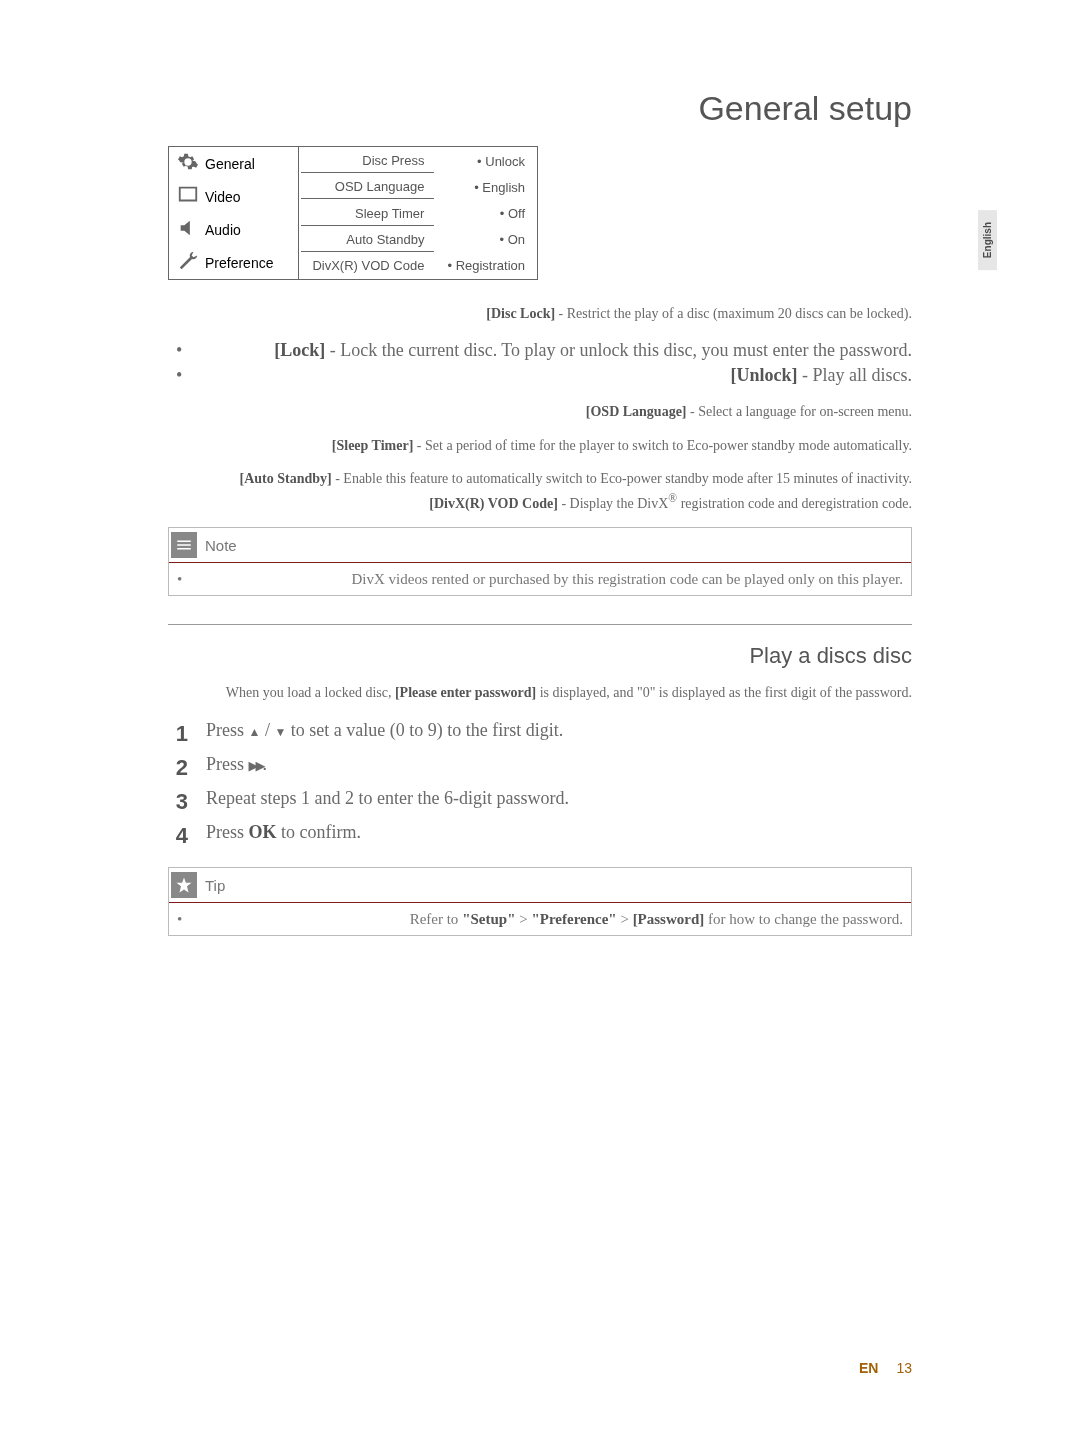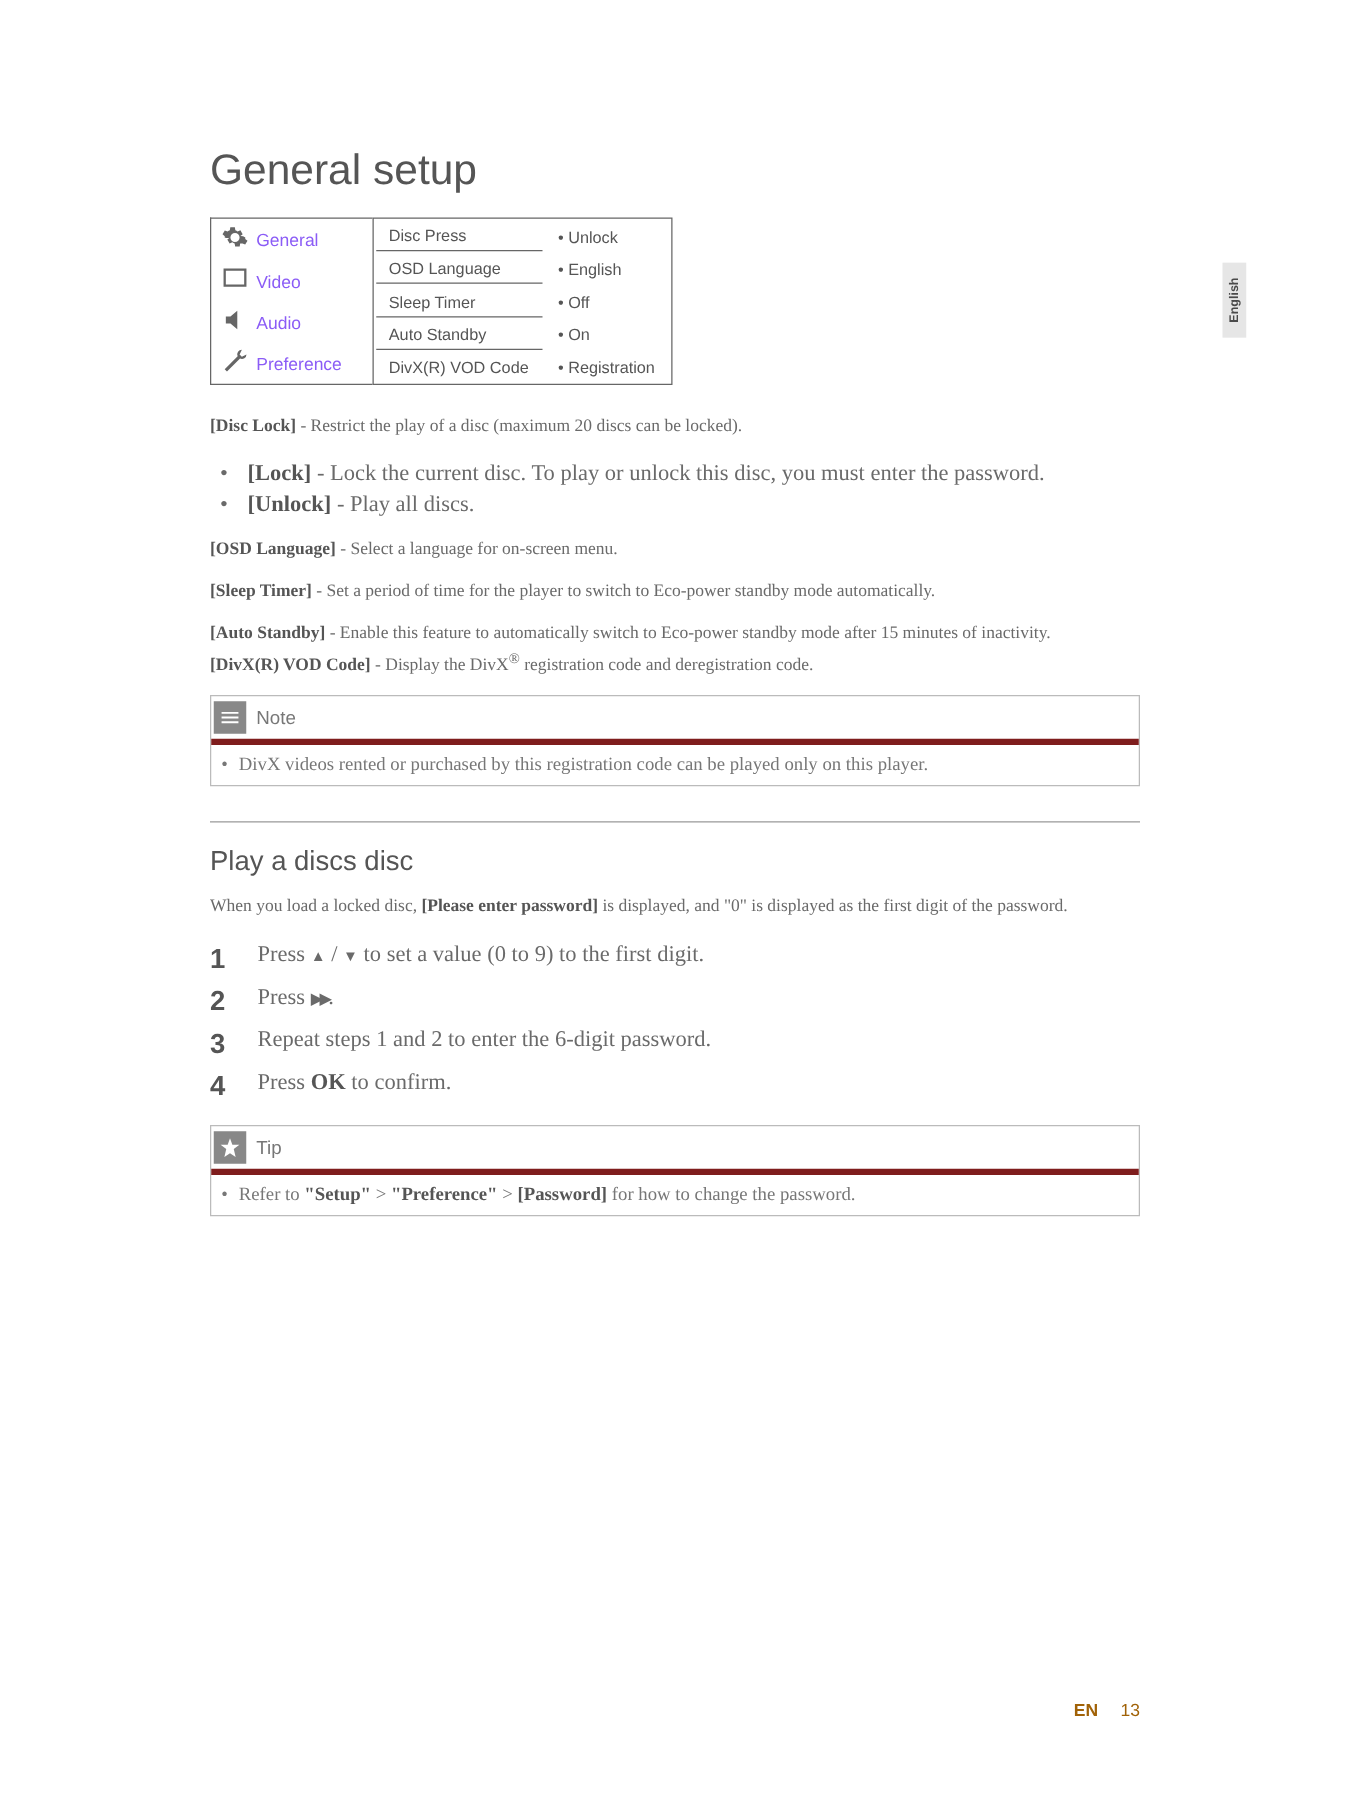--- a/index.html
+++ b/index.html
@@ -1,34 +1,34 @@
 <!DOCTYPE html>
 <html><head>
 <meta charset="utf-8">
 <style>
   * { margin: 0; padding: 0; box-sizing: border-box; }
   body { background: #fff; font-family: Georgia, 'Times New Roman', serif; color: #4a4a4a; }
-  .page { width: 914px; height: 1440px; margin: 0 auto; background: #fff; position: relative; padding: 117px 85px 0 85px; }
+  .page { width: 914px; height: 1440px; margin: 0 auto; background: #fff; position: relative; padding: 89px 85px 0 85px; text-align: right; }
   .side-tab { position: absolute; right: 0; top: 210px; writing-mode: vertical-rl; transform: rotate(180deg); background: #e6e6e6; padding: 12px 4px; font-family: Arial, sans-serif; font-size: 10px; font-weight: bold; }
   .h1 { font-size: 34px; font-weight: normal; color: #555; margin-bottom: 18px; font-family: Arial, sans-serif; }
   .setup-row { display: flex; gap: 0; margin-bottom: 24px; }
   .sidebar { width: 130px; border: 1px solid #666; border-right: none; }
-  .sidebar-item { display: flex; align-items: center; gap: 6px; padding: 4px 8px; font-family: Arial, sans-serif; font-size: 14px; color: #8b5cf6; }
+  .sidebar-item { display: flex; align-items: center; gap: 6px; padding: 4px 8px; font-family: Arial, sans-serif; font-size: 14px; color: #000000; }
   .sidebar-item svg { width: 22px; height: 22px; fill: #666; }
   .settings-table { border: 1px solid #666; font-family: Arial, sans-serif; font-size: 13px; color: #555; min-width: 240px; }
   .settings-table tr td { padding: 3px 10px; }
   .settings-table tr td:first-child { border-right: 0; border-bottom: 1px solid #666; }
   .settings-table tr:last-child td { border-bottom: none; }
   .dotval::before { content: "• "; }
   .body-text { font-size: 14px; color: #6a6a6a; line-height: 1.4; margin-bottom: 14px; }
   .bullet-list { list-style: none; margin-left: 4px; margin-bottom: 14px; }
   .bullet-list li { position: relative; padding-left: 26px; font-size: 18px; color: #6a6a6a; line-height: 1.4; }
   .bullet-list li::before { content: "•"; position: absolute; left: 4px; }
   .note-box { border: 1px solid #bbb; margin-bottom: 18px; }
-  .note-head { display: flex; align-items: center; gap: 8px; padding: 4px 2px; border-bottom: 5px solid #7f1d1d; font-family: Arial, sans-serif; font-size: 15px; color: #777; }
+  .note-head { display: flex; align-items: center; gap: 8px; padding: 4px 2px; border-bottom: 1px solid #7f1d1d; font-family: Arial, sans-serif; font-size: 15px; color: #777; }
   .note-icon { width: 26px; height: 26px; background: #888; display: flex; align-items: center; justify-content: center; }
   .note-icon svg { width: 18px; height: 18px; fill: #fff; }
   .note-body { padding: 6px 8px; font-size: 15px; color: #777; }
   .note-body li { list-style: none; position: relative; padding-left: 14px; line-height: 1.35; }
   .note-body li::before { content: "•"; position: absolute; left: 0; }
   .hr { border: none; border-top: 1px solid #999; margin: 28px 0 18px 0; }
   .h2 { font-size: 22px; color: #555; font-family: Arial, sans-serif; font-weight: normal; margin-bottom: 14px; }
   .steps { list-style: none; }
   .steps li { display: flex; gap: 18px; font-size: 18px; color: #6a6a6a; line-height: 1.55; }
   .steps li .num { font-family: Arial, sans-serif; font-size: 22px; font-weight: bold; color: #555; width: 20px; }

